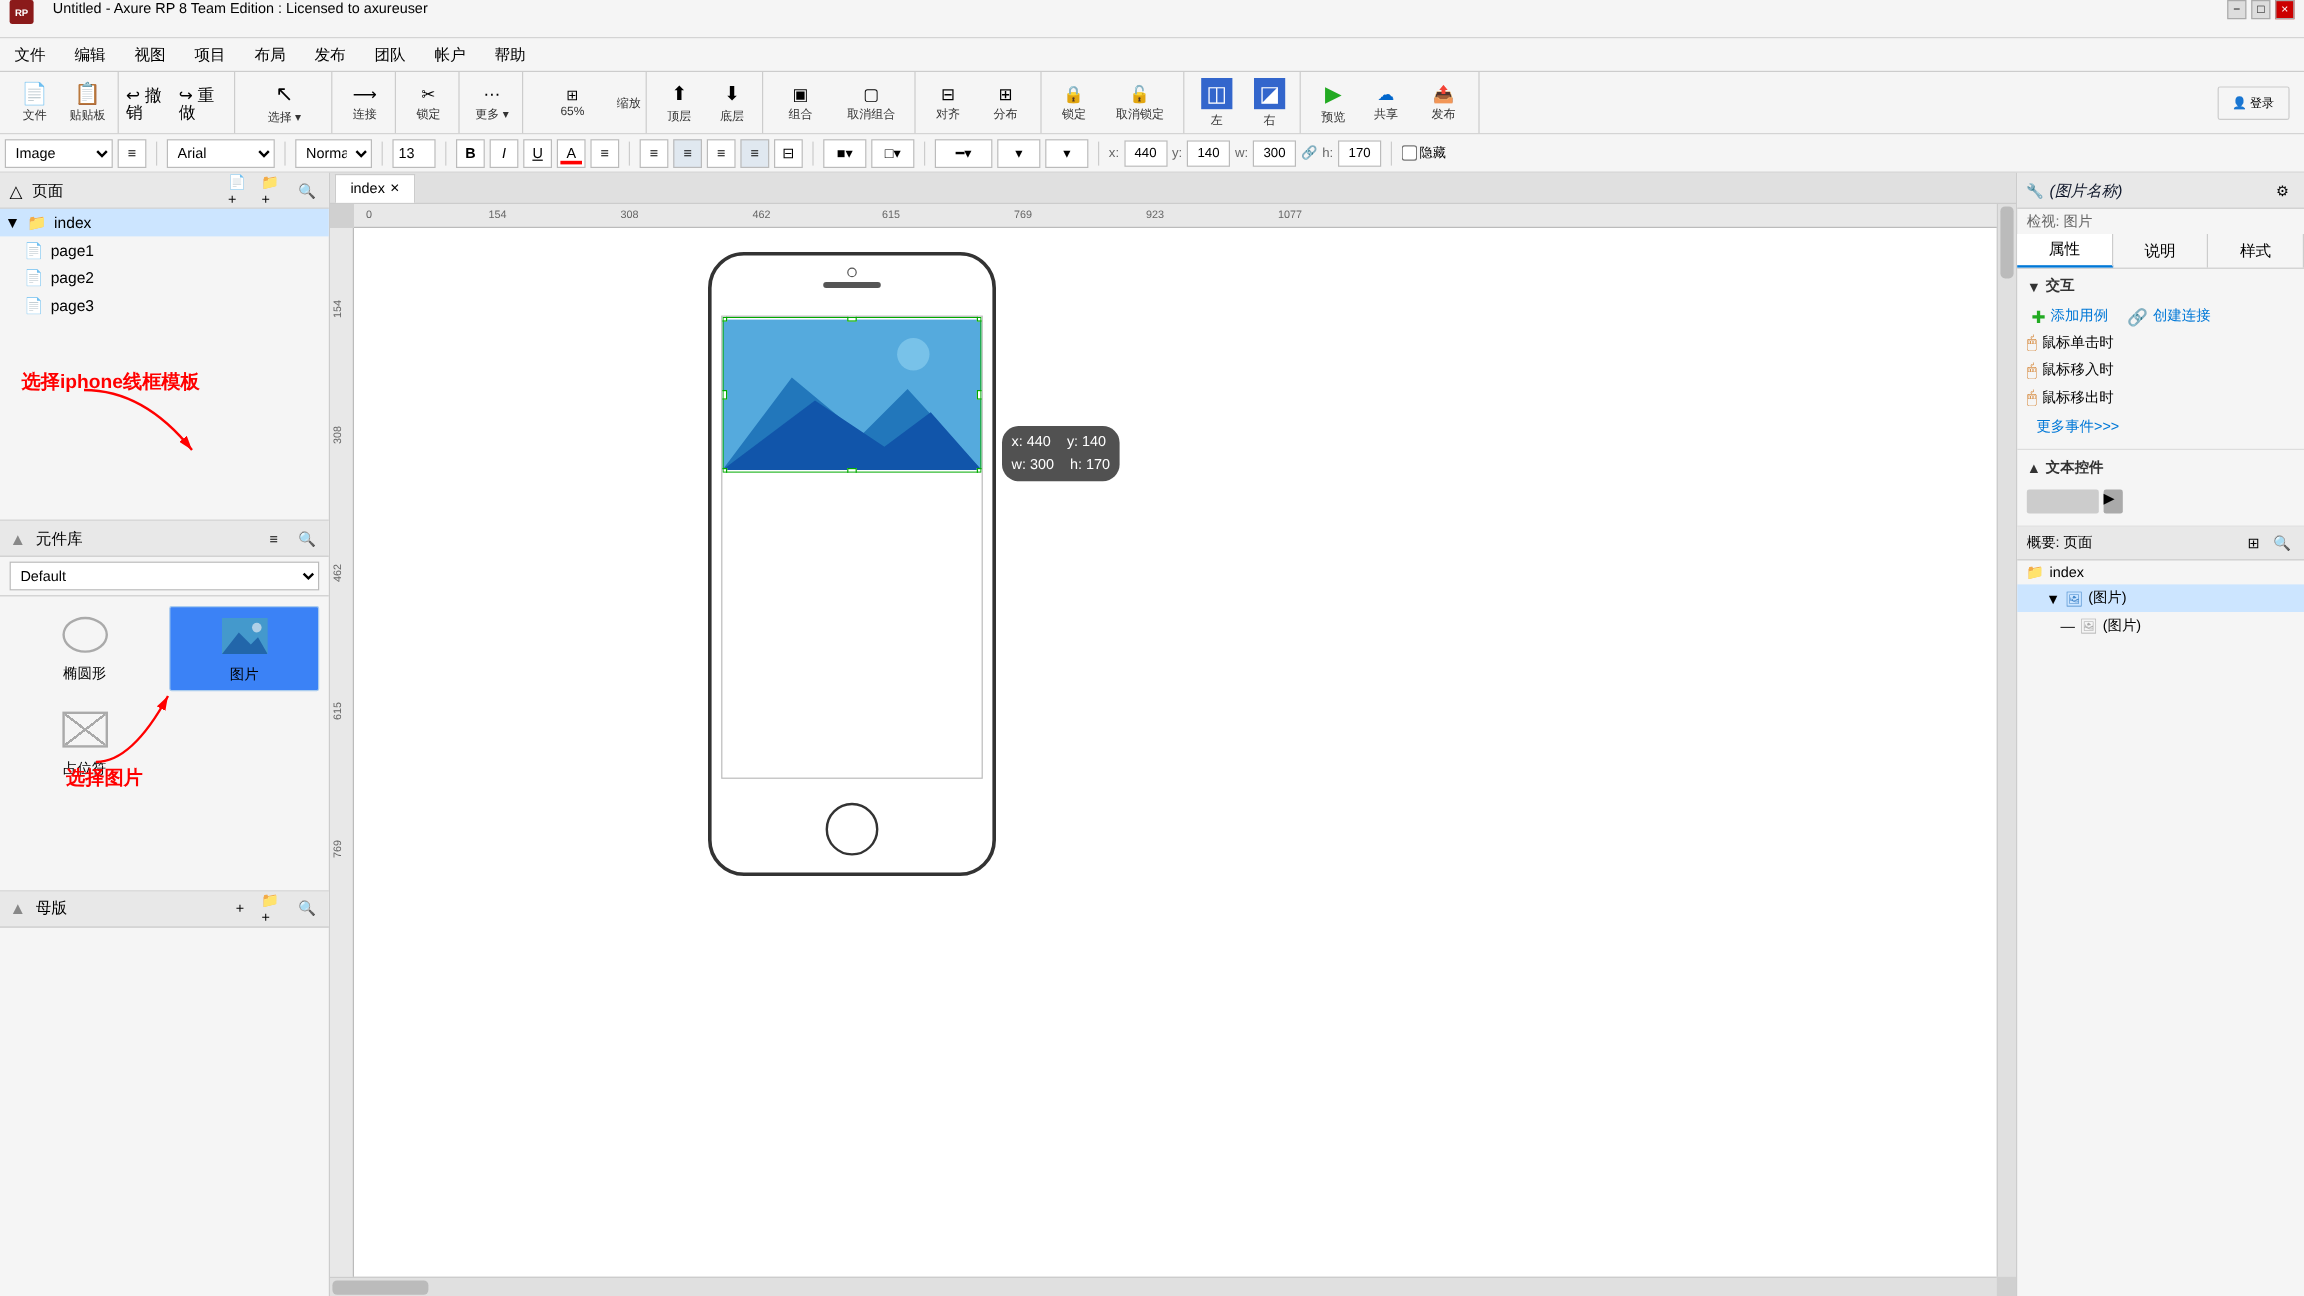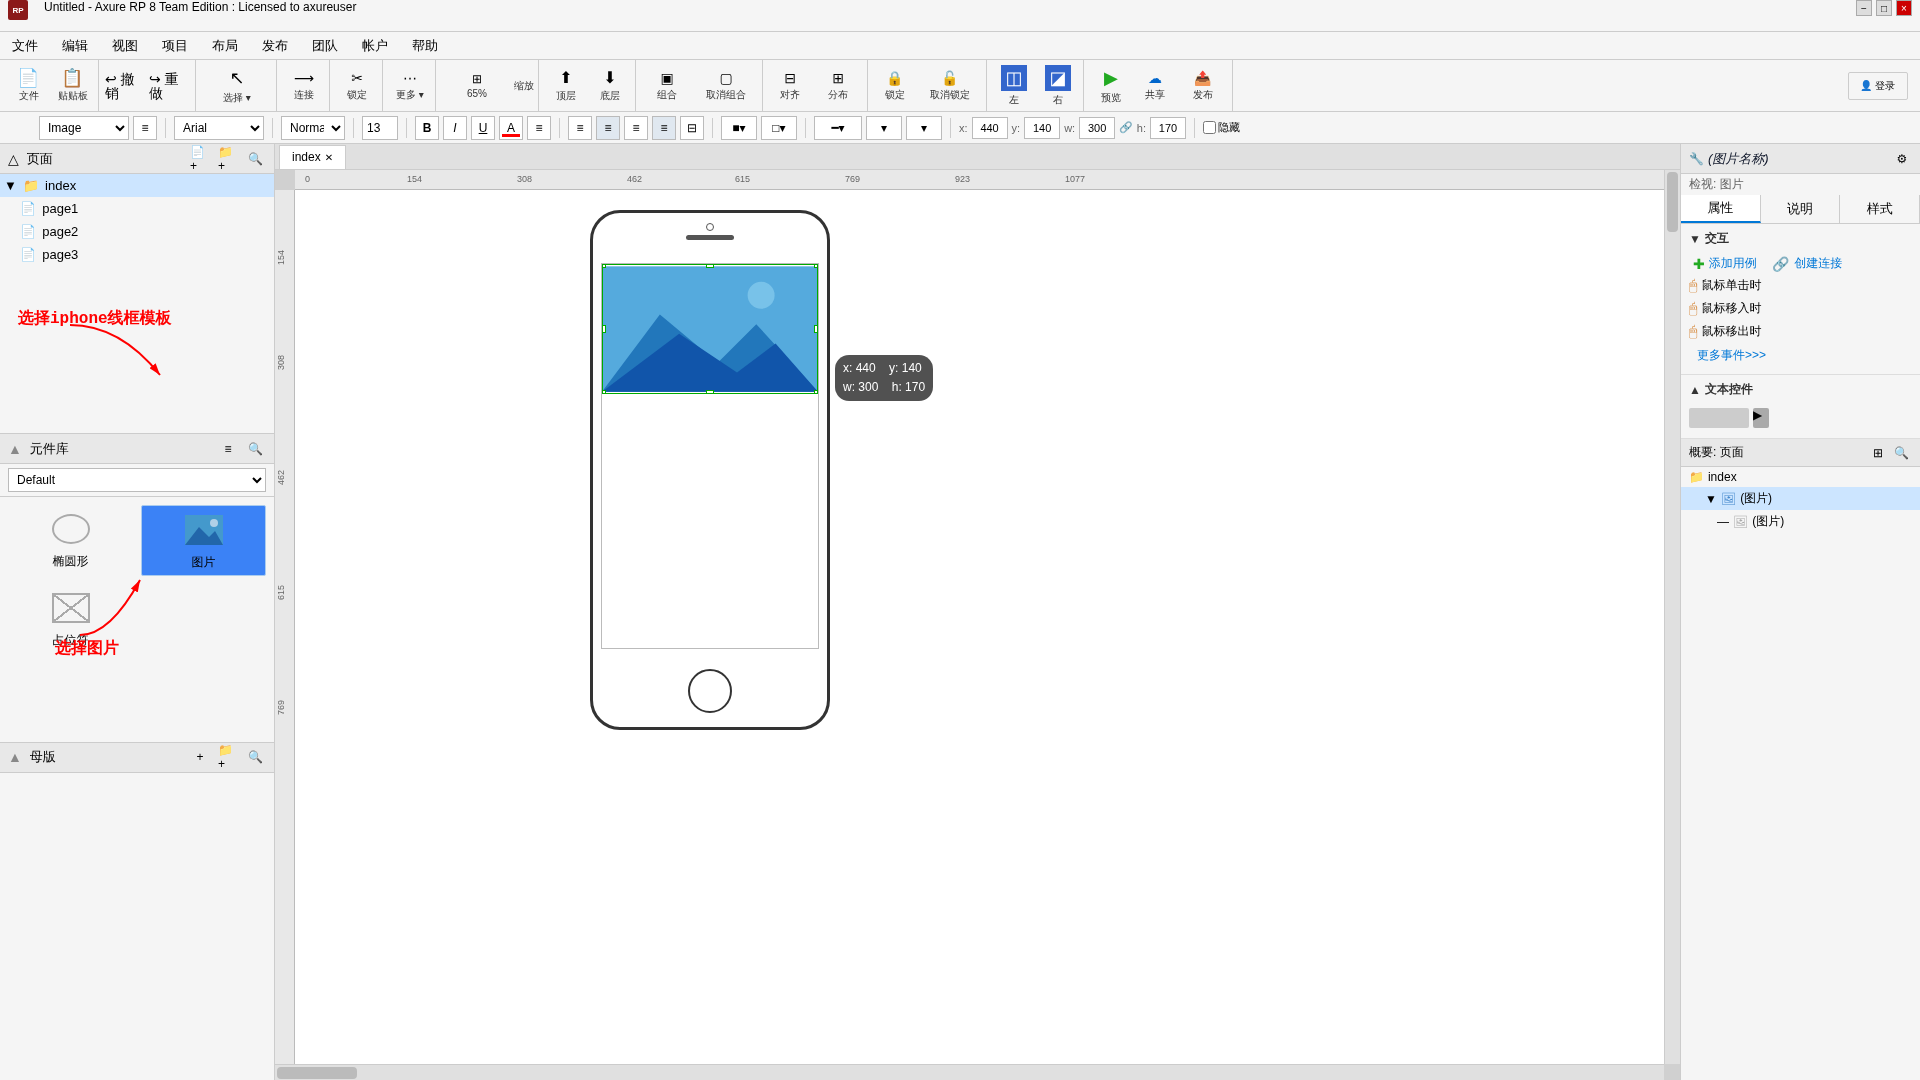--- a/index.html
+++ b/index.html
@@ -533,21 +533,21 @@
     </div>
   </div>
   <div style="flex:1;"></div>
   <div class="tb-btn" style="border: 1px solid #ccc; padding: 4px 12px; height: 28px; margin-right: 8px; flex-direction: row; width: auto;">
     <span>👤</span>
     <span>登录</span>
   </div>
 </div>
 
 <div id="formatbar">
-  <select class="fmt-select" style="width:90px;margin-left:35px;">
+  <select class="fmt-select" style="width:90px;">
     <option>Image</option>
   </select>
   <button class="fmt-btn" title="属性">≡</button>
   <div class="fmt-sep"></div>
   <select class="fmt-select" style="width:90px;">
     <option>Arial</option>
   </select>
   <div class="fmt-sep"></div>
   <select class="fmt-select" style="width:64px;">
     <option>Normal</option>
@@ -879,21 +879,21 @@
         <span>(图片)</span>
       </div>
     </div>
 
   </div>
 
 </div>
 
 <div style="position:fixed; top:0; left:0; width:1920px; height:1080px; pointer-events:none; z-index:1000;">
 
-  <div style="position:absolute; top:308px; left:18px; color:red; font-size:16px; font-weight:bold; font-family: Liberation Mono, monospace;">选择iphone线框模板</div>
+  <div style="position:absolute; top:308px; left:18px; color:red; font-size:16px; font-weight:bold; font-family: Liberation Sans, sans-serif;">选择iphone线框模板</div>
 
   <svg style="position:absolute; top:320px; left:60px; width:120px; height:70px;">
     <defs>
       <marker id="arrowhead1" markerWidth="6" markerHeight="4" refX="6" refY="2" orient="auto">
         <polygon points="0 0, 6 2, 0 4" fill="red"></polygon>
       </marker>
     </defs>
     <path d="M 10,5 Q 60,5 100,55" stroke="red" stroke-width="2" fill="none" marker-end="url(#arrowhead1)"></path>
   </svg>
 

